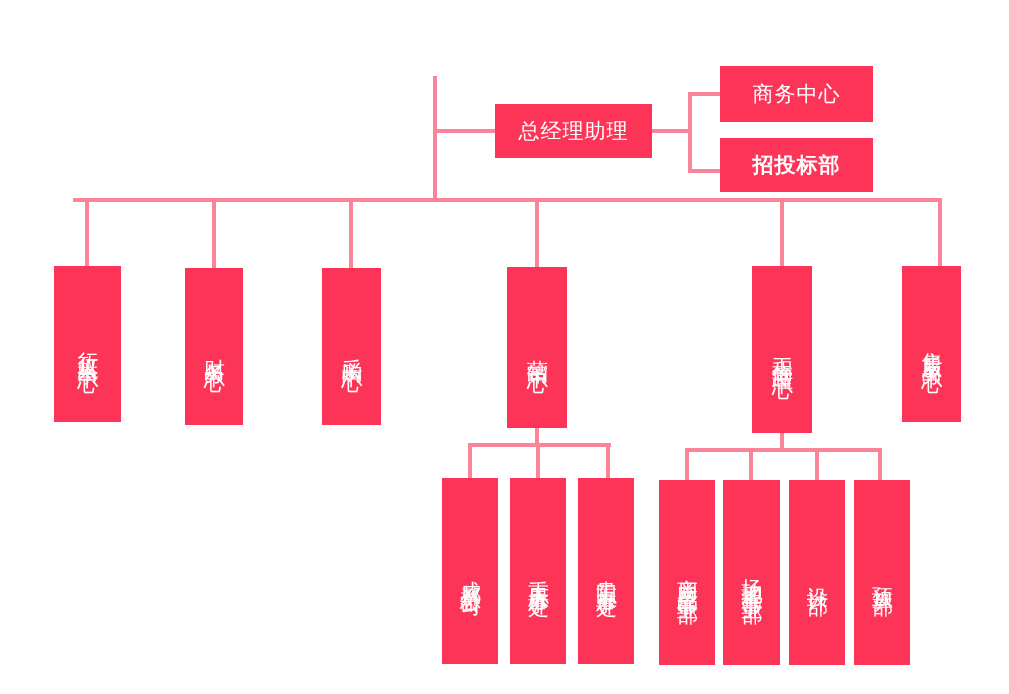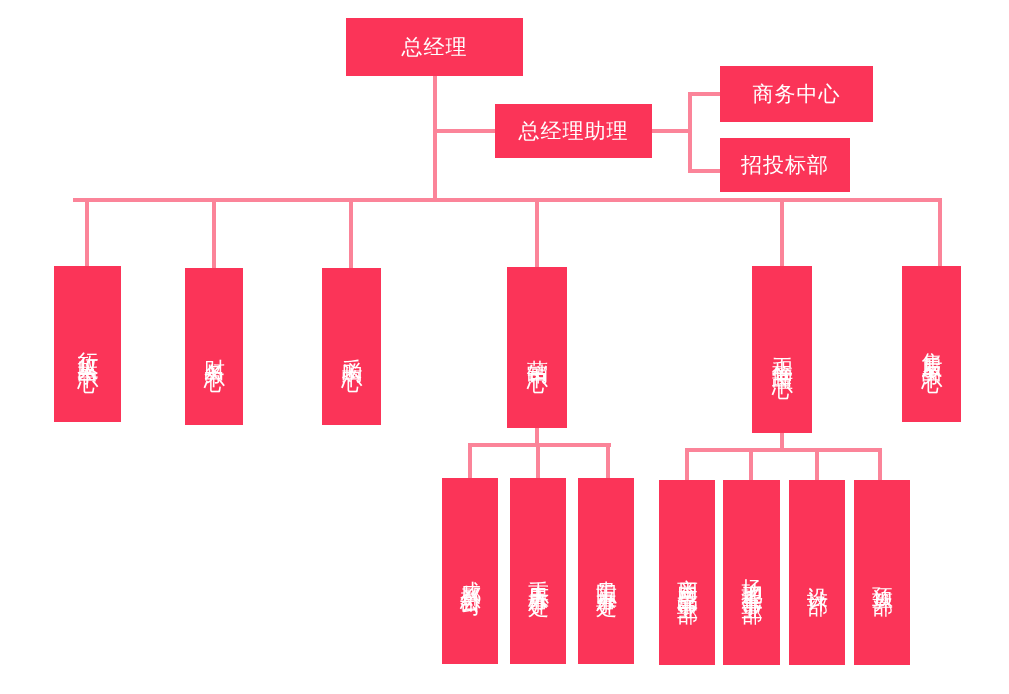--- a/index.html
+++ b/index.html
@@ -85,33 +85,30 @@
   <div class="conn v" style="left: 536px; top: 443px; height: 35px; background: rgb(251, 132, 153);"></div>
   <div class="conn v" style="left: 606px; top: 443px; height: 35px; background: rgb(251, 132, 153);"></div>
 
   <div class="conn v" style="left: 780px; top: 433px; height: 19px; background: rgb(251, 132, 153);"></div>
   <div class="conn h" style="left: 685px; top: 448px; width: 197px; background: rgb(251, 132, 153);"></div>
   <div class="conn v" style="left: 685px; top: 448px; height: 32px; background: rgb(251, 132, 153);"></div>
   <div class="conn v" style="left: 749px; top: 448px; height: 32px; background: rgb(251, 132, 153);"></div>
   <div class="conn v" style="left: 815px; top: 448px; height: 32px; background: rgb(251, 132, 153);"></div>
   <div class="conn v" style="left: 878px; top: 448px; height: 32px; background: rgb(251, 132, 153);"></div>
 
-  <div class="node horiz" style="left: 346px; top: 18px; width: 177px; height: 58px; background: rgb(251, 52, 88); color: rgb(255, 255, 255);">
-    <span class="label">总经理</span>
-  </div>
 
   <div class="node horiz" style="left: 495px; top: 104px; width: 157px; height: 54px; background: rgb(251, 52, 88); color: #ffffff;">
     <span class="label">总经理助理</span>
   </div>
 
   <div class="node horiz" style="left: 720px; top: 66px; width: 153px; height: 56px; background: rgb(251, 52, 88); color: rgb(255, 255, 255); justify-content: center;">
     <span class="label">商务中心</span>
   </div>
 
-  <div class="node horiz" style="left: 720px; top: 138px; width: 130px; height: 54px; background: rgb(251, 52, 88); color: rgb(255, 255, 255);">
+  <div class="node horiz" style="left: 720px; top: 138px; width: 153px; height: 54px; background: rgb(251, 52, 88); color: rgb(255, 255, 255); font-weight: bold;">
     <span class="label">招投标部</span>
   </div>
 
   <div class="node vert" style="left: 54px; top: 266px; width: 67px; height: 156px; background: rgb(251, 52, 88); color: rgb(255, 255, 255);">
     <span class="label">行政人事中心</span>
   </div>
 
   <div class="node vert" style="left: 185px; top: 268px; width: 58px; height: 157px; background: rgb(251, 52, 88); color: rgb(255, 255, 255);">
     <span class="label">财务中心</span>
   </div>

